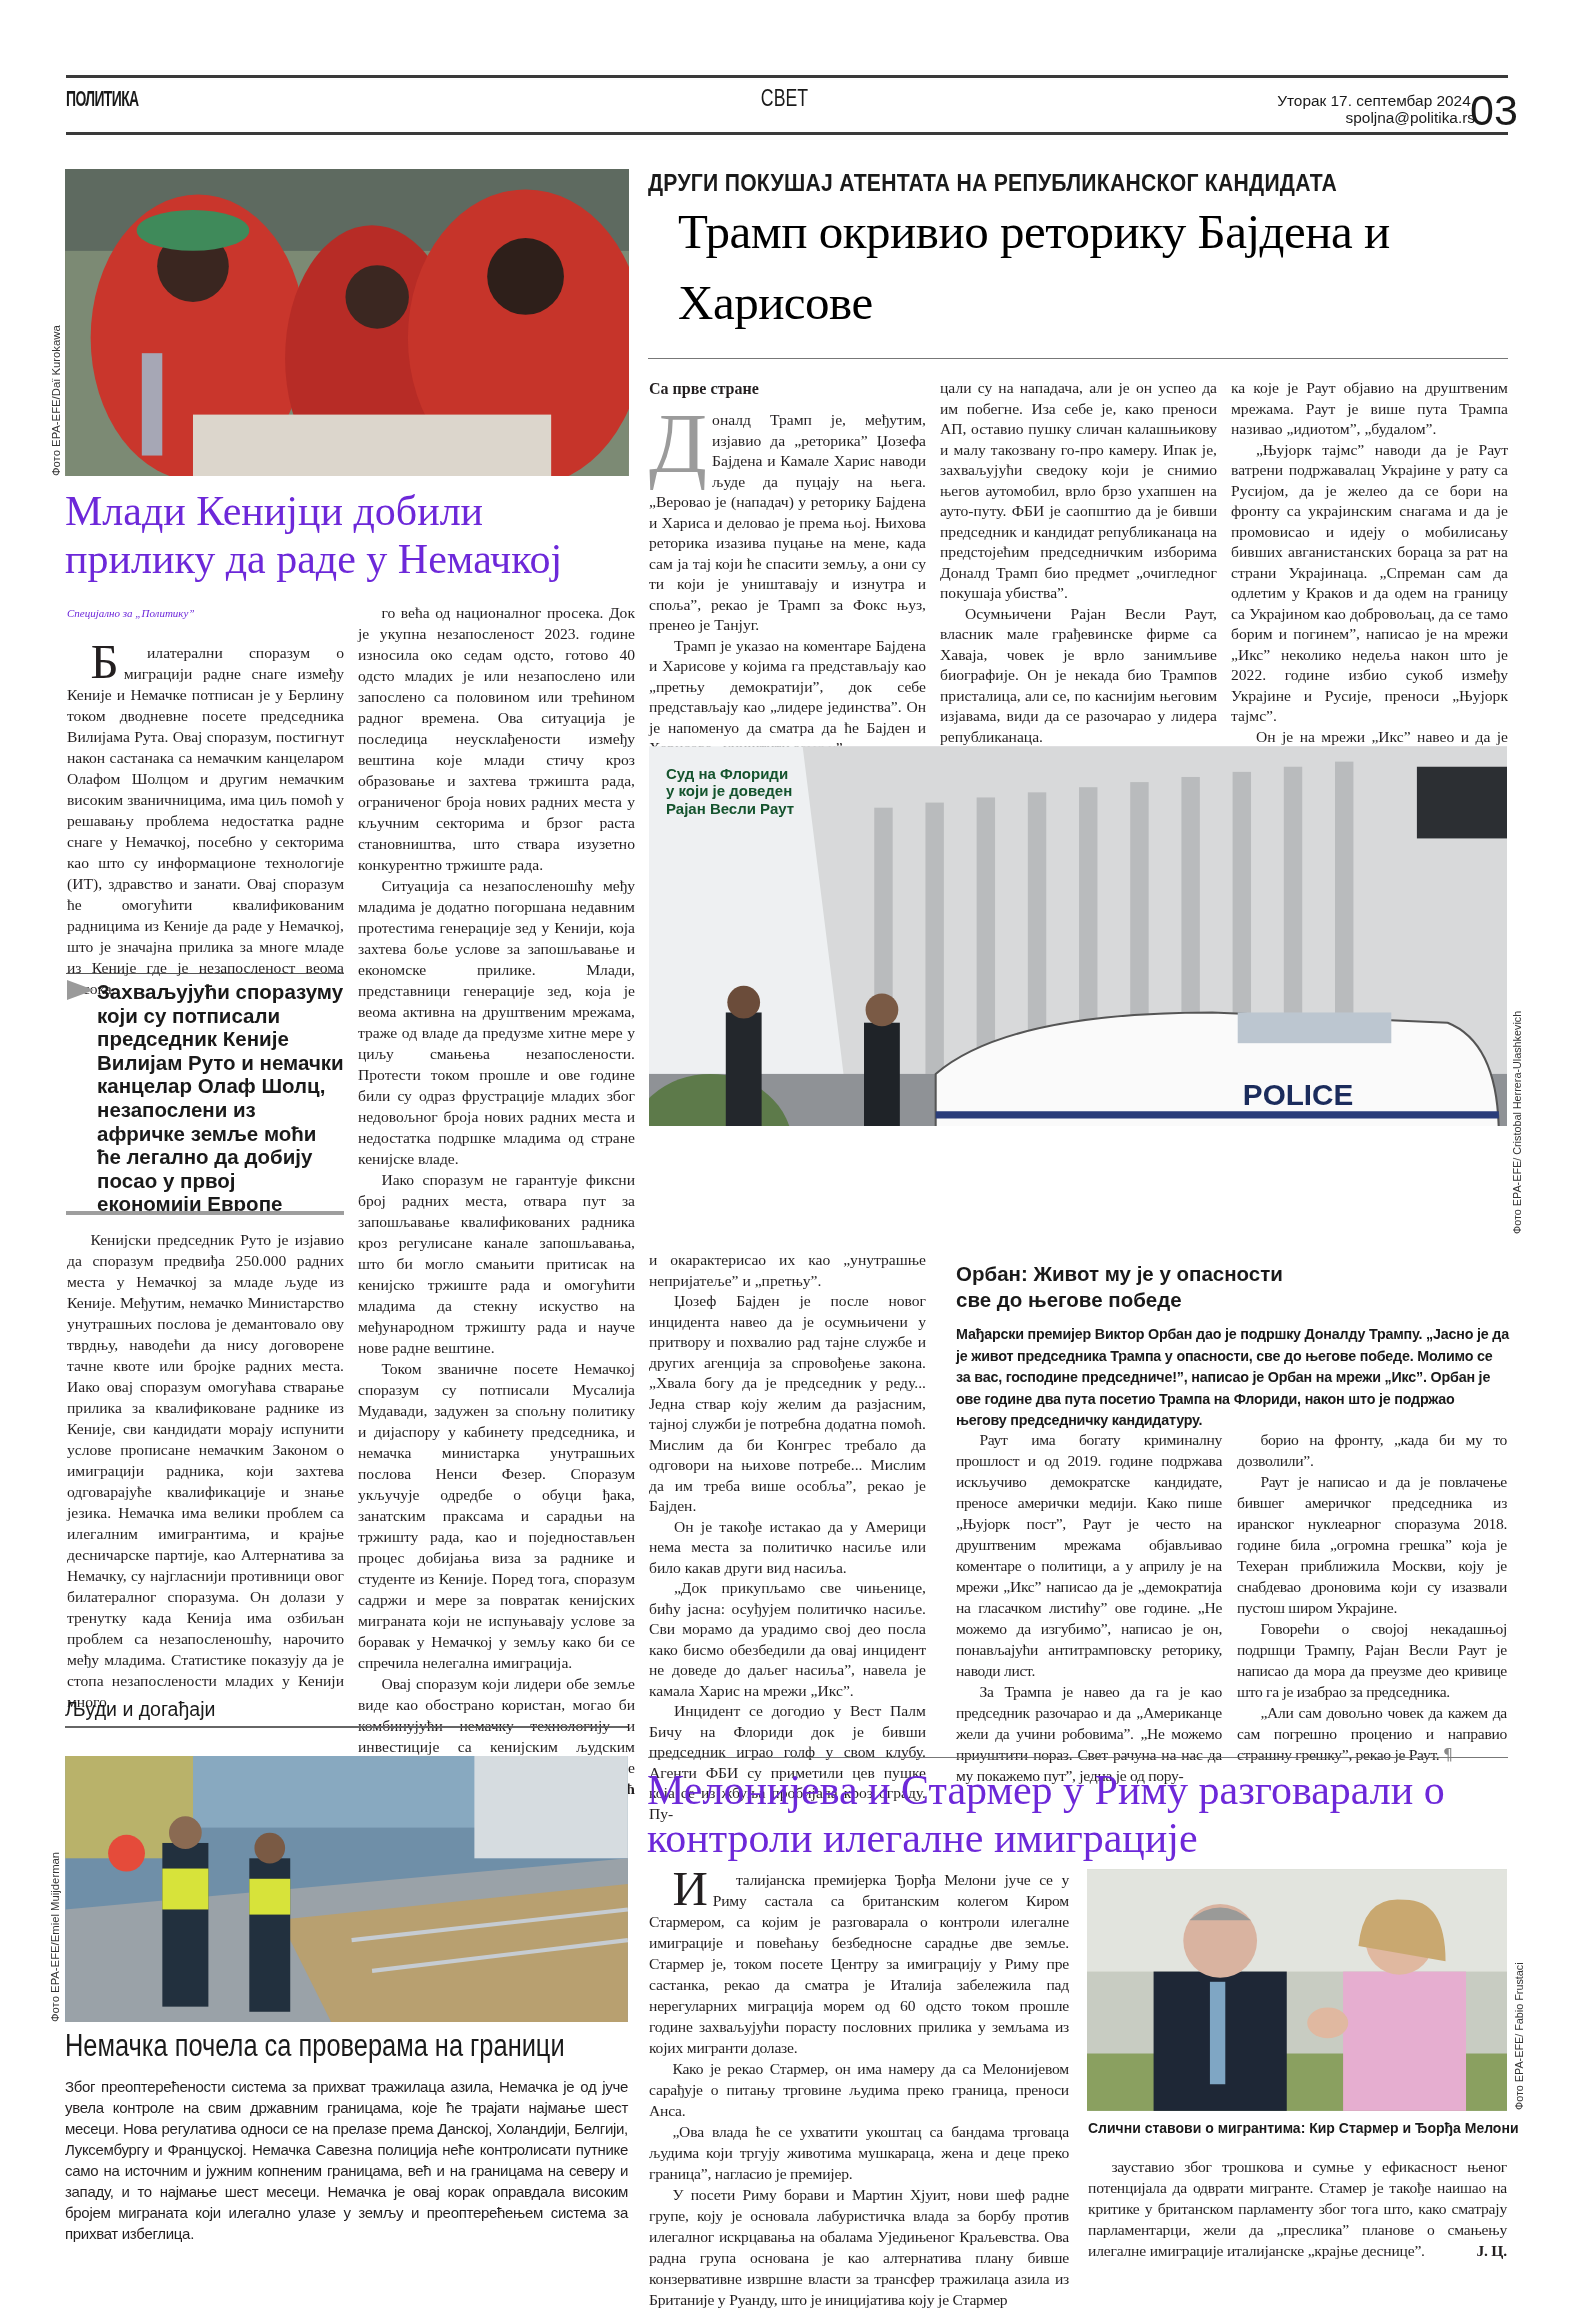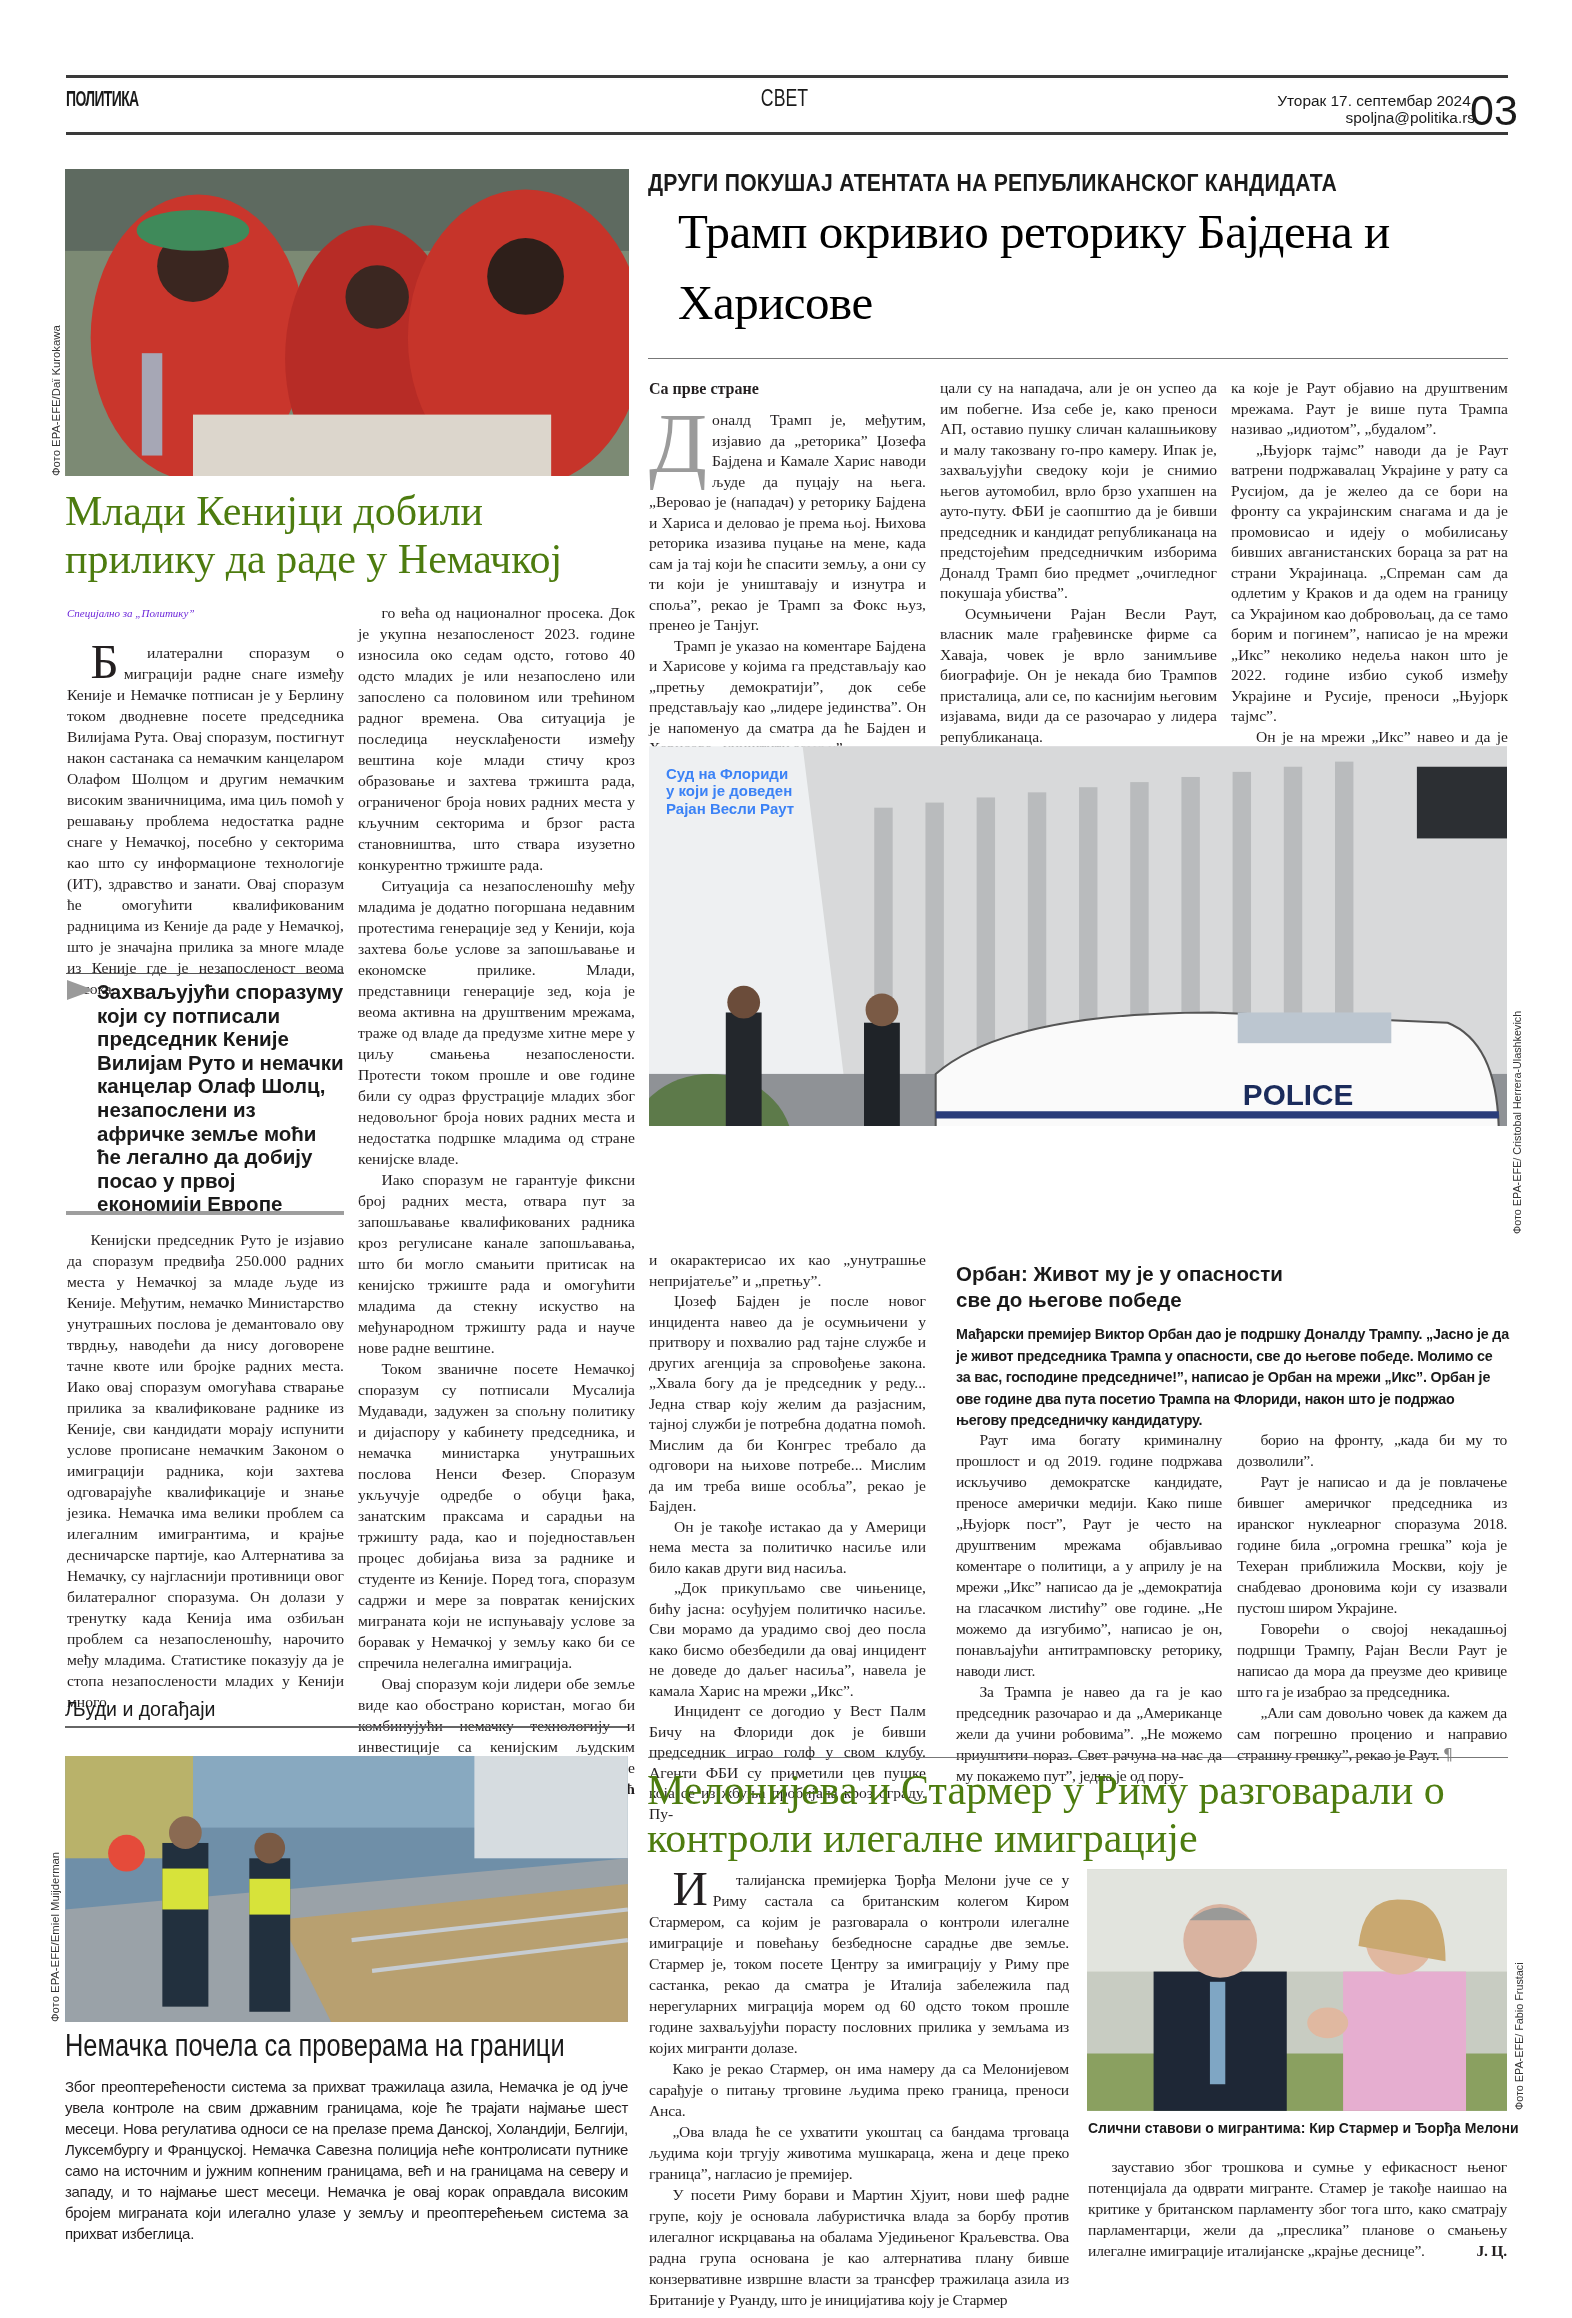--- a/index.html
+++ b/index.html
@@ -15,21 +15,21 @@
   .dateline { font-family: "Liberation Sans", sans-serif; font-size: 15.4px; line-height: 17.4px; text-align: right; color:#1a1a1a; }
   .page-num { font-family: "Liberation Sans", sans-serif; font-size: 43px; line-height: 43px; font-weight: 300; color:#1a1a1a; }
 
   
   .photo { position: absolute; overflow: hidden; }
   .credit { position: absolute; font-family: "Liberation Sans", sans-serif; font-size: 11.3px; color: #333; white-space: nowrap; transform-origin: left top; }
 
   
   .kicker { font-family: "Liberation Sans", sans-serif; font-weight: bold; font-size: 24.6px; letter-spacing: 0.3px; transform: scaleX(0.86); transform-origin: left; color:#1a1a1a; white-space: nowrap; }
   .hl-big { font-family: "Liberation Serif", serif; font-size: 49px; line-height: 71px; color:#000000; letter-spacing: -0.5px; margin-left: 32px; }
-  .hl-med { font-family: "Liberation Serif", serif; font-size: 42px; line-height: 48px; color:#4d7c0f; }
+  .hl-med { font-family: "Liberation Serif", serif; font-size: 42px; line-height: 48px; color:#6d28d9; }
   .hl-sans { font-family: "Liberation Sans", sans-serif; font-size: 31px; line-height: 36px; color:#1a1a1a; transform: scaleX(0.82); transform-origin: left; white-space: nowrap; }
 
   
   .body-text { font-family: "Liberation Serif", serif; font-size: 15.6px; line-height: 20.5px; text-align: justify; hyphens: auto; color:#231f20; }
   .body-text p { text-indent: 1.6em; }
   .body-text p.noindent { text-indent: 0; }
   .cond { font-family: "Liberation Serif", serif; font-size: 15.6px; line-height: 21px; text-align: justify; color:#231f20; }
   .cond p { text-indent: 1.5em; }
   .sans-body { font-family: "Liberation Sans", sans-serif; font-size: 15.4px; line-height: 21.5px; text-align: justify; color:#231f20; letter-spacing: -0.3px; }
   .dropcap { float: left; font-size: 85px; line-height: 63px; padding-right: 5.1px; margin-top: 2px; color: #9b9b9b; font-family: "Liberation Serif", serif; }
@@ -38,21 +38,21 @@
   .signature { font-weight: bold; float: right; }
   .from-front { font-family: "Liberation Serif", serif; font-weight: bold; font-size: 16px; color:#231f20; }
 
   .pullquote { font-family: "Liberation Sans", sans-serif; font-weight: bold; font-size: 20.5px; line-height: 23.6px; color:#1a1a1a; }
   .pq-arrow { width: 0; height: 0; border-top: 10.2px solid transparent; border-bottom: 10.2px solid transparent; border-left: 27px solid #9a9a9a; }
   .gray-bar { position: absolute; background: #9e9e9e; height: 4.1px; }
 
   .box-title { font-family: "Liberation Sans", sans-serif; font-weight: bold; font-size: 20.5px; line-height: 25.6px; color:#1a1a1a; }
   .box-text { font-family: "Liberation Sans", sans-serif; font-weight: bold; font-size: 14.3px; line-height: 21.5px; color:#1a1a1a; letter-spacing: -0.2px; }
   .photo-caption-bold { font-family: "Liberation Sans", sans-serif; font-weight: bold; font-size: 14px; color:#1a1a1a; white-space: nowrap; }
-  .overlay-caption { font-family: "Liberation Sans", sans-serif; font-weight: bold; font-size: 15px; line-height: 17.4px; color:#3b82f6; }
+  .overlay-caption { font-family: "Liberation Sans", sans-serif; font-weight: bold; font-size: 15px; line-height: 17.4px; color:#14532d; }
   .section-label { font-family: "Liberation Sans", sans-serif; font-size: 19.5px; color:#1a1a1a; }
   .pilcrow { font-family: "DejaVu Sans", sans-serif; color: #888; }
 </style>
 </head>
 <body>
 
 <div class="rule" style="left:66px; top:75px; width:1442px; height:2.6px;"></div>
 
 <div class="abs masthead-logo" style="left:66px; top:86px;">ПОЛИТИКА</div>
 <div class="abs section-name" style="left:753px; top:85px;">СВЕТ</div>

